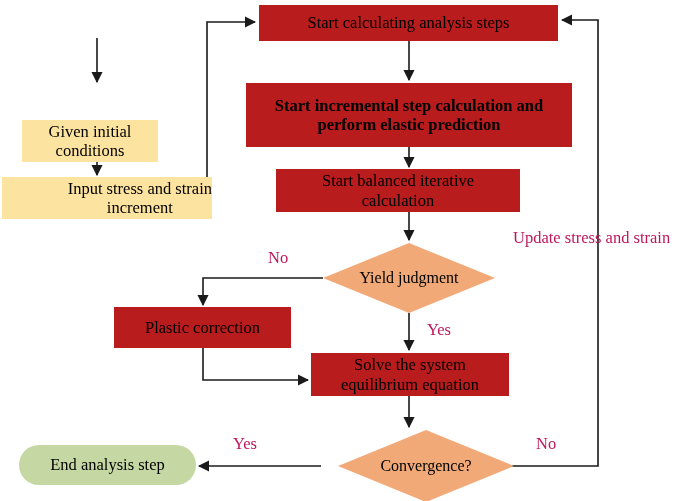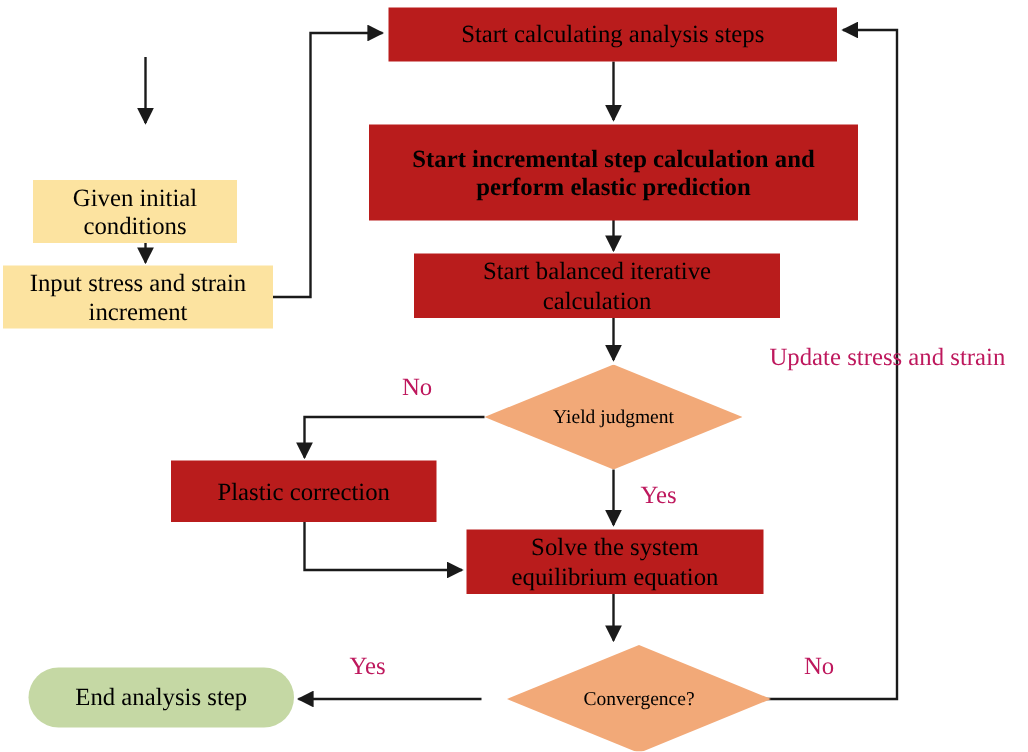--- a/index.html
+++ b/index.html
@@ -42,21 +42,21 @@
   .node.io {
     background: #fce3a0;
     font-size: 16.5px;
   }
   .node.process {
     background: #b91c1c;
     font-size: 16.5px;
   }
   .node.decision {
     background: transparent;
-    font-size: 13px;
+    font-size: 16px;
   }
   .diamond-shape {
     position: absolute;
     left: 0;
     top: 0;
     width: 100%;
     height: 100%;
     background: #f2a978;
     clip-path: polygon(50% 0%, 100% 50%, 50% 100%, 0% 50%);
     z-index: -1;
@@ -99,21 +99,21 @@
       <path d="M 497 466 L 598 466 L 598 20 L 562 20"></path>
     </g>
   </svg>
 
 
   <div class="node io" style="left:22px; top:84px; width:136px; height:42px;margin-top:36px;">
     <span>Given initial
 conditions</span>
   </div>
 
-  <div class="node io" style="left:2px; top:177px; width:180px; height:42px;">
+  <div class="node io" style="left:2px; top:177px; width:210px; height:42px;justify-content:flex-end;">
     <span>Input stress and strain
 increment</span>
   </div>
 
   <div class="node process" style="left:259px; top:5px; width:299px; height:36px;">
     <span>Start calculating analysis steps</span>
   </div>
 
   <div class="node process" style="left:246px; top:83px; width:326px; height:64px;font-weight:bold;">
     <span>Start incremental step calculation and

